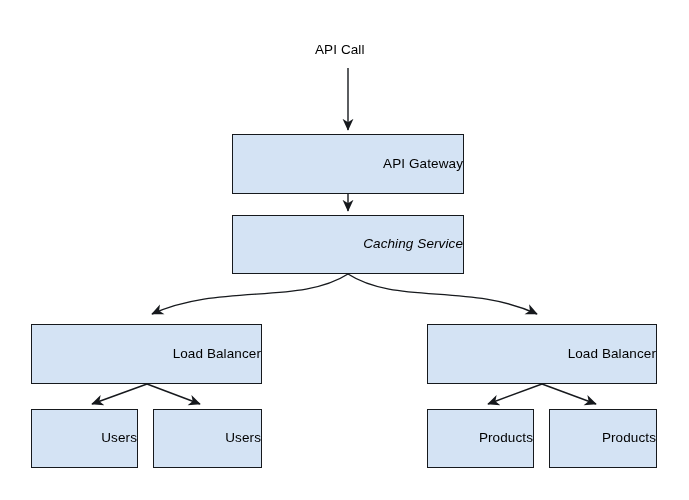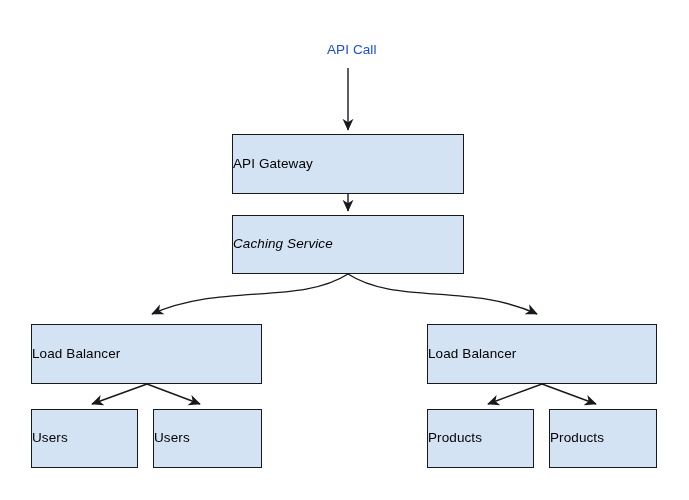--- a/index.html
+++ b/index.html
@@ -26,21 +26,21 @@
     height: 500px;
     pointer-events: none;
   }
   .node {
     position: absolute;
     box-sizing: border-box;
     background: #d4e3f4;
     border: 1px solid #16191d;
     display: flex;
     align-items: center;
-    justify-content: flex-start;
+    justify-content: flex-end;
     text-align: center;
     color: #000000;
     font-size: 13.5px;
     line-height: 1.2;
     letter-spacing: 0.1px;
     font-family: "Liberation Sans", sans-serif;
   }
   .free-label {
     position: absolute;
     color: #000000;
@@ -69,21 +69,21 @@
         <path d="M 348 274 C 300 305 220 283 152 314"></path>
         <path d="M 348 274 C 396 305 470 283 537 314"></path>
         <path d="M 147 384 L 92 404"></path>
         <path d="M 147 384 L 200 404"></path>
         <path d="M 542 384 L 488 404"></path>
         <path d="M 542 384 L 596 404"></path>
       </g>
   </svg>
 
   <div id="label-layer">
-      <div class="free-label" style="left: 315px; top: 42px; color: #1d4ed8; margin-left: 12px;">API Call</div>
+      <div class="free-label" style="left: 315px; top: 42px; color: #000000;">API Call</div>
     </div>
 
   <div id="node-layer">
       <div class="node" style="left: 232px; top: 134px; width: 232px; height: 60px; background: rgb(212, 227, 244); border-color: rgb(22, 25, 29); color: rgb(0, 0, 0);">
         <span>API Gateway</span>
       </div>
       <div class="node" style="left: 232px; top: 215px; width: 232px; height: 59px; background: rgb(212, 227, 244); border-color: rgb(22, 25, 29); color: rgb(0, 0, 0); font-style: italic;">
         <span>Caching Service</span>
       </div>
       <div class="node" style="left: 31px; top: 324px; width: 231px; height: 60px; background: rgb(212, 227, 244); border-color: rgb(22, 25, 29); color: rgb(0, 0, 0);">

